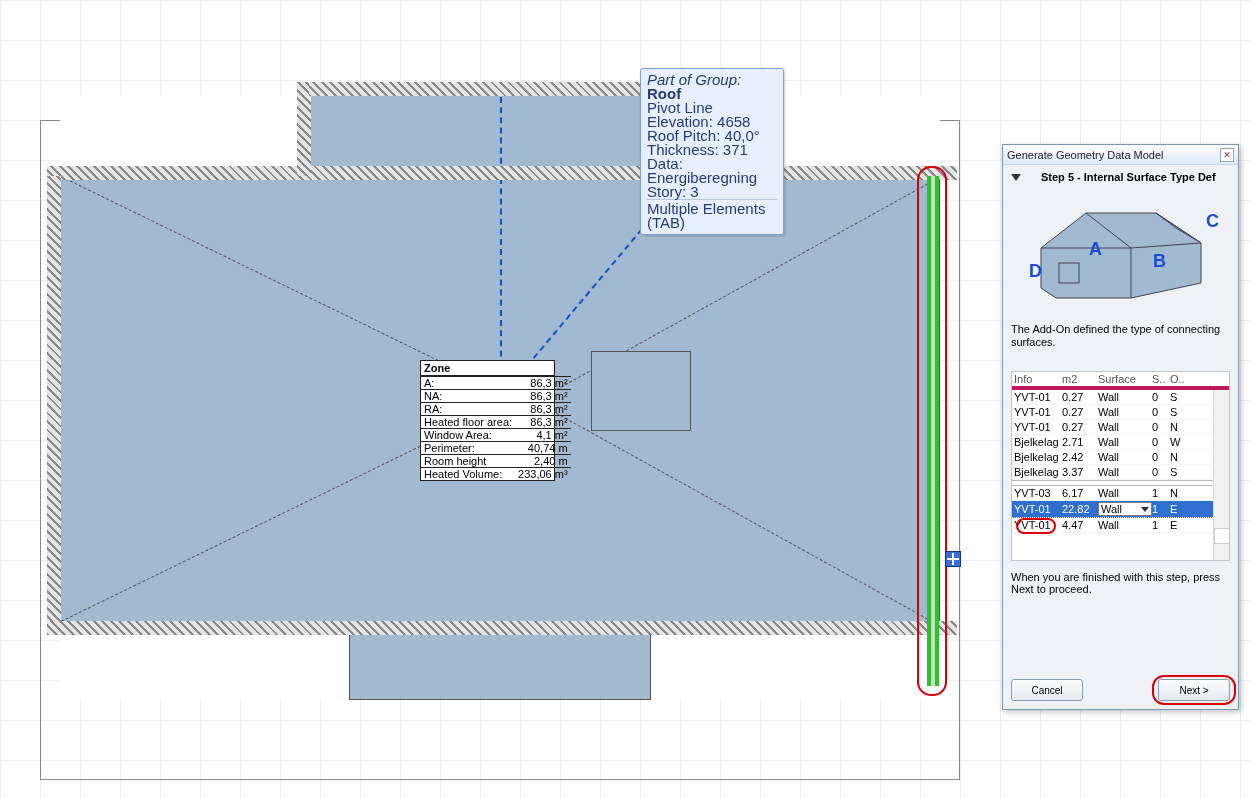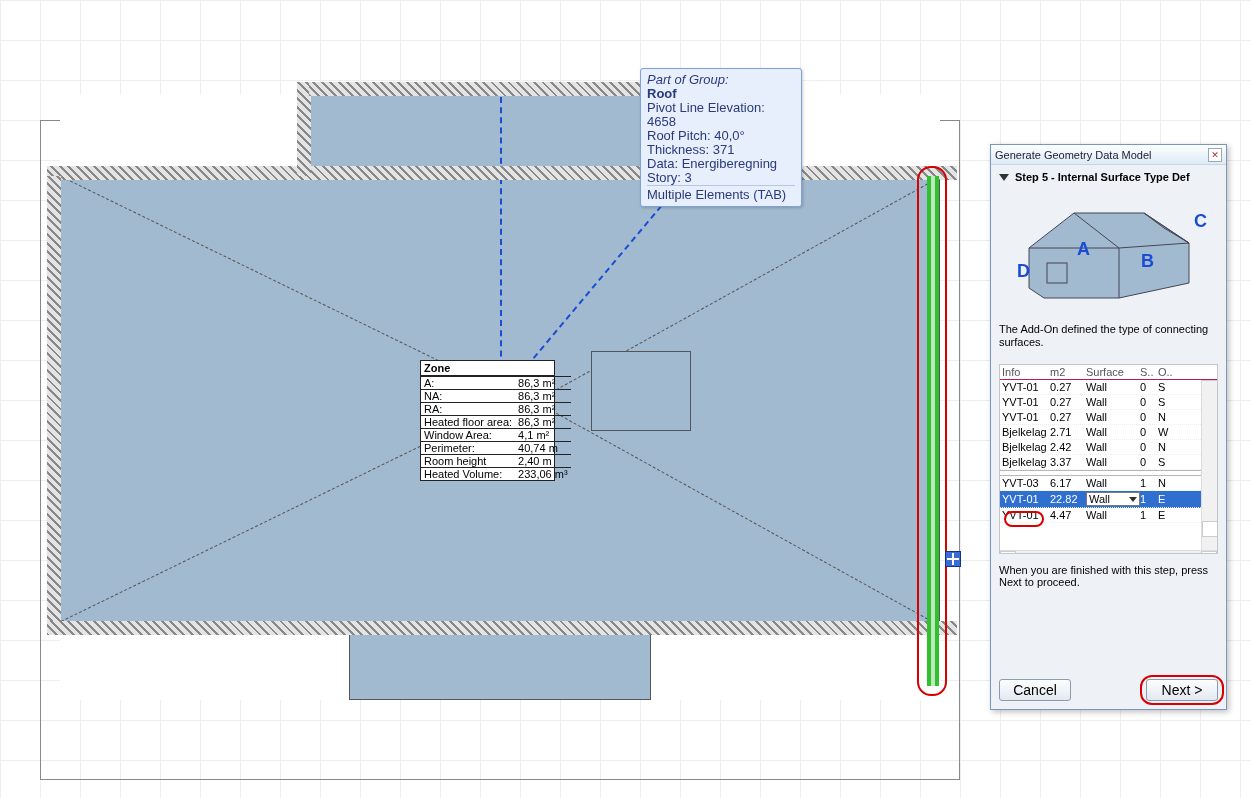--- a/index.html
+++ b/index.html
@@ -22,63 +22,63 @@
 .inner-rect{position:absolute;left:530px;top:255px;width:100px;height:80px;border:1px solid #555;background:#a2bacf}
 .wall-hatch{position:absolute;background:repeating-linear-gradient(45deg,#888 0,#888 2px,#e4e4e4 2px,#e4e4e4 6px)}
 .sel-wall{position:absolute;right:0;top:80px;width:12px;height:510px;background:linear-gradient(90deg,#30c030,#30c030 4px,#bfe8bf 4px,#bfe8bf 8px,#30c030 8px)}
 .sel-halo{position:absolute;right:-8px;top:70px;width:30px;height:530px;border:2px solid #d80000;border-radius:14px}
 .pet{position:absolute;right:-22px;top:455px;width:16px;height:16px;background:#3b6bd6;border:1px solid #15347a}
 .pet:before,.pet:after{content:"";position:absolute;background:#fff}
 .pet:before{left:6px;top:1px;width:2px;height:12px}
 .pet:after{left:1px;top:6px;width:12px;height:2px}
 
 
-.tooltip{position:absolute;left:640px;top:68px;width:162px;background:#e7eefc;border:1px solid #7fa0d8;border-radius:3px;padding:4px 6px;font-size:13px;color:#2a3a7a;line-height:14px;box-shadow:1px 1px 3px rgba(0,0,0,.2)}
+.tooltip{position:absolute;left:640px;top:68px;width:144px;background:#e7eefc;border:1px solid #7fa0d8;border-radius:3px;padding:4px 6px;font-size:15px;color:#2a3a7a;line-height:14px;box-shadow:1px 1px 3px rgba(0,0,0,.2)}
 .tooltip .grp{font-style:italic}
 .tooltip .name{font-weight:bold}
 .tooltip .tab{border-top:1px solid #b5c6e6;margin-top:0;padding-top:2px}
 
 
 .zone-box{position:absolute;left:420px;top:360px;width:135px;background:#fff;border:1px solid #222;font-size:11px}
 .zone-title{font-weight:bold;padding:1px 3px;border-bottom:1px solid #222}
 .zone-box table{width:100%;border-collapse:collapse}
 .zone-box td{border-top:1px solid #222;padding:0 3px;white-space:nowrap}
-.zone-box td.v{text-align:left}
-
-
-.dlg{position:absolute;right:24px;top:144px;width:237px;height:566px;background:#eef2f7;border:1px solid #7a96b8;box-shadow:2px 2px 6px rgba(0,0,0,.25)}
+.zone-box td.v{text-align:right}
+
+
+.dlg{position:absolute;right:12px;top:144px;width:237px;height:566px;background:#eef2f7;border:1px solid #7a96b8;box-shadow:2px 2px 6px rgba(0,0,0,.25)}
 .dlg-title{height:20px;background:linear-gradient(#fdfefe,#ddeaf7);border-bottom:1px solid #c5d4e6;display:flex;align-items:center;padding:0 4px;font-size:11px;color:#223}
 .dlg-title .t{flex:1}
 .dlg-title .x{width:14px;height:14px;border:1px solid #9aa;background:#fff;font-size:9px;line-height:12px;text-align:center;color:#a33;cursor:pointer}
 .dlg-body{padding:6px 8px 8px;display:flex;flex-direction:column;height:calc(100% - 20px)}
-.step-hdr{display:flex;align-items:center;gap:6px;font-weight:bold;font-size:11px;margin-bottom:4px}
+.step-hdr{display:flex;align-items:center;gap:20px;font-weight:bold;font-size:11px;margin-bottom:4px}
 .step-hdr .tri{width:0;height:0;border-left:5px solid transparent;border-right:5px solid transparent;border-top:7px solid #333}
 .house{position:relative;width:220px;height:120px;margin:6px auto 10px}
 .house svg{width:100%;height:100%}
 .house .lbl{position:absolute;font-size:18px;font-weight:bold;color:#1a4dd6}
-.desc{font-size:11px;line-height:13px;margin-bottom:15px}
+.desc{font-size:11px;line-height:13px;margin-bottom:22px}
 .tbl-wrap{border:1px solid #c5c5c5;background:#fff;height:190px;position:relative;overflow:hidden}
 .tbl-head,.tbl-row{display:grid;grid-template-columns:48px 36px 54px 18px 18px;font-size:11px;align-items:center;padding:1px 2px}
-.tbl-head{color:#555;border-bottom:1px solid #be185d;background:#fff;position:sticky;top:0}
+.tbl-head{color:#555;border-bottom:4px solid #be185d;background:#fff;position:sticky;top:0}
 .tbl-rows{height:170px;overflow:auto}
 .tbl-row{border-bottom:1px dotted #eee;white-space:nowrap}
 .tbl-row.sep{border-top:1px solid #b8b8b8;border-bottom:1px solid #b8b8b8;height:6px}
 .tbl-row.sel{background:#2f6fd0;color:#fff}
 .sel .surf{background:#fff;color:#000;border:1px solid #7a7a7a;padding:0 2px;display:flex;justify-content:space-between;align-items:center}
 .sel .surf .dd{width:0;height:0;border-left:4px solid transparent;border-right:4px solid transparent;border-top:5px solid #333}
 .row-halo{position:absolute;left:4px;top:146px;width:40px;height:16px;border:2px solid #d80000;border-radius:9px}
 .scroll-stub{position:absolute;right:0;top:0;width:16px;height:100%;background:#f1f1f1;border-left:1px solid #ddd}
 .scroll-stub .up,.scroll-stub .dn{position:absolute;left:0;width:16px;height:16px;background:#fff;border:1px solid #ccc}
 .scroll-stub .up{top:0}.scroll-stub .dn{bottom:16px}
 .hscroll{height:16px;background:#f1f1f1;border-top:1px solid #ddd;position:relative}
 .hscroll .l,.hscroll .r{position:absolute;top:0;width:16px;height:16px;background:#fff;border:1px solid #ccc}
 .hscroll .l{left:0}.hscroll .r{right:0}
 .finish{font-size:11px;margin:10px 0}
 .btns{display:flex;justify-content:space-between;margin-top:auto}
-.btn{min-width:72px;height:22px;border:1px solid #8a9cb0;background:linear-gradient(#fdfdfd,#e3e9f2);border-radius:3px;font-size:14px;cursor:pointer;display:inline-flex;align-items:center;justify-content:center}
+.btn{min-width:72px;height:22px;border:1px solid #8a9cb0;background:linear-gradient(#fdfdfd,#e3e9f2);border-radius:3px;font-size:10px;cursor:pointer;display:inline-flex;align-items:center;justify-content:center}
 .btn-halo{position:relative}
 .btn-halo:after{content:"";position:absolute;left:-6px;top:-4px;right:-6px;bottom:-4px;border:2px solid #d80000;border-radius:12px}
 </style>
 </head>
 <body>
 
 <div class="canvas">
   <div class="grid"></div>
   <div class="building-outline"></div>
 

